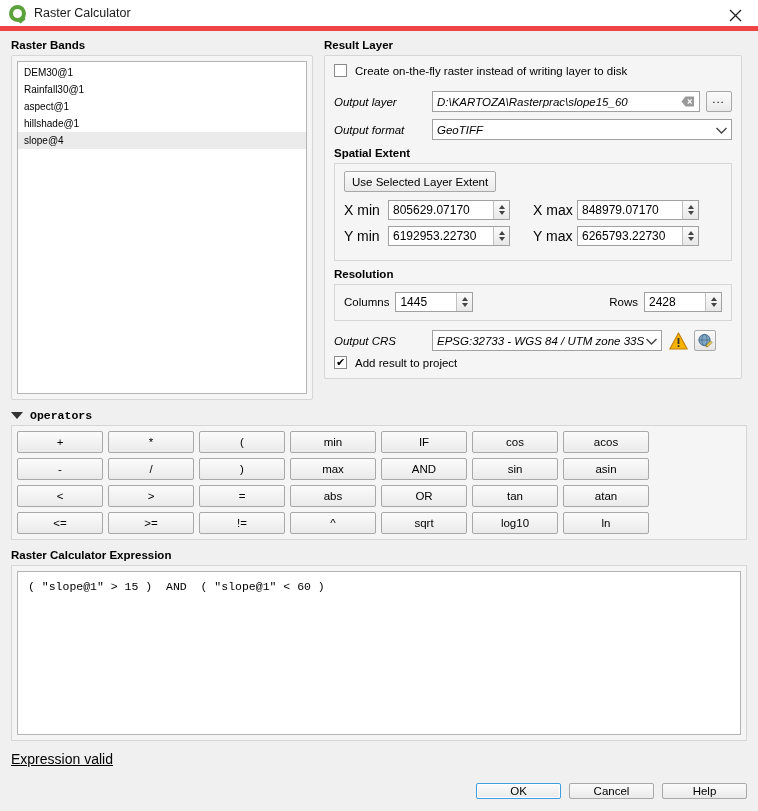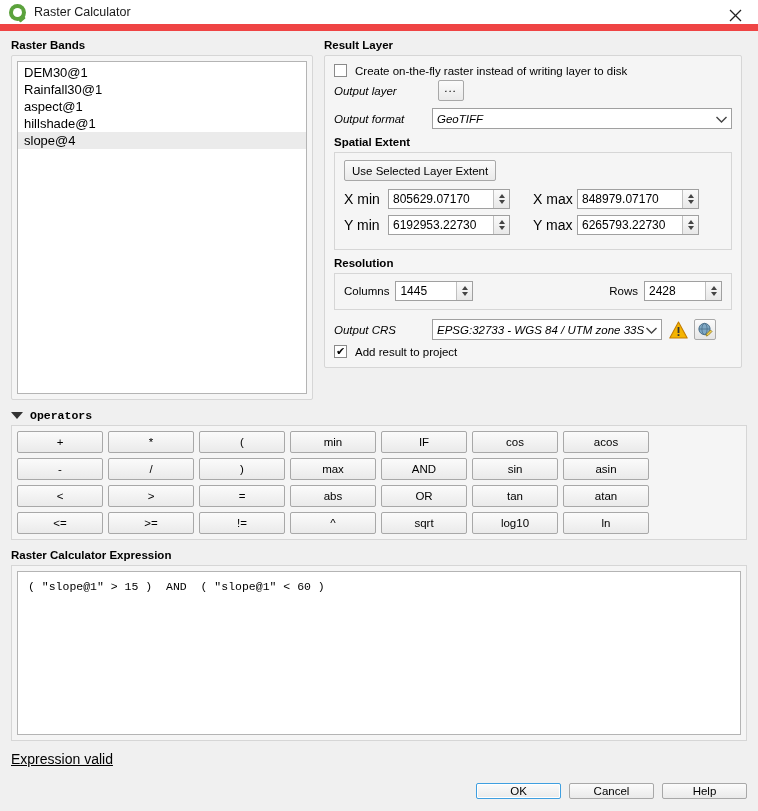--- a/index.html
+++ b/index.html
@@ -11,21 +11,21 @@
     font-size: 11.5px;
     color: #000;
     overflow: hidden;
     position: relative;
   }
 
   
   .titlebar {
     height: 31px; background: #ffffff;
     display: flex; align-items: center;
-    border-bottom: 7px solid #ef4444;
+    border-bottom: 5px solid #ef4444;
     position: relative;
   }
   .qgis-logo {
     width: 17px; height: 17px; margin-left: 9px; margin-right: 8px;
     position: relative; flex: none;
   }
   .qgis-logo .ring {
     position: absolute; inset: 0;
     border-radius: 50%;
     background: #5ba23c;
@@ -64,31 +64,31 @@
     border-radius: 2px;
   }
 
   
   .bands-frame { padding: 5px; height: 345px; }
   .bands-list {
     background: #ffffff; border: 1px solid #b4b4b4;
     height: 100%; overflow: hidden; padding: 2px 0 0 0;
   }
   .band-item {
-    padding: 1px 6px; font-size: 13px; line-height: 15px; cursor: pointer;
+    padding: 1px 6px; font-size: 10px; line-height: 15px; cursor: pointer;
   }
   .band-item.selected { background: #ebebeb; }
 
   
   .result-frame { padding: 8px 9px 9px 9px; }
 
   .row { display: flex; align-items: center; margin-bottom: 7px; font-style: italic; }
   .row-label { width: 98px; flex: none; font-size: 11.5px; }
 
-  .checkbox-row { display: flex; align-items: center; margin-bottom: 3px; cursor: pointer; }
+  .checkbox-row { display: flex; align-items: center; margin-bottom: 14px; cursor: pointer; }
   .cbox {
     width: 13px; height: 13px; border: 1px solid #8a8a8a;
     background: #fff; flex: none; margin-right: 8px;
     display: flex; align-items: center; justify-content: center;
   }
   .cbox.checked::after {
     content: "✔"; font-size: 11px; line-height: 11px; color: #000;
   }
 
   .textfield {
@@ -232,20 +232,30 @@
       <div class="section-title">Result Layer</div>
       <div class="groupframe result-frame">
 
         <div class="checkbox-row">
           <span class="cbox"></span>
           <span>Create on-the-fly raster instead of writing layer to disk</span>
         </div>
 
         <div class="row">
           <span class="row-label">Output layer</span>
+          <span class="textfield">
+            <span>D:\KARTOZA\Rasterprac\slope15_60</span>
+            <span class="clear-icon">
+              <svg width="14" height="11" viewBox="0 0 14 11">
+                <path d="M4.5 0.5 H13 V10.5 H4.5 L0.5 5.5 Z" fill="#9a9a9a"></path>
+                <line x1="6.8" y1="3.4" x2="10.6" y2="7.6" stroke="#fff" stroke-width="1.2"></line>
+                <line x1="10.6" y1="3.4" x2="6.8" y2="7.6" stroke="#fff" stroke-width="1.2"></line>
+              </svg>
+            </span>
+          </span>
           <span class="btn browse-btn">...</span>
         </div>
 
         <div class="row">
           <span class="row-label">Output format</span>
           <span class="combo">
             <span>GeoTIFF</span>
             <span class="arrow">
               <svg width="11" height="7" viewBox="0 0 11 7">
                   <path d="M0.5 1 L5.5 6 L10.5 1" fill="none" stroke="#444" stroke-width="1.4"></path>

